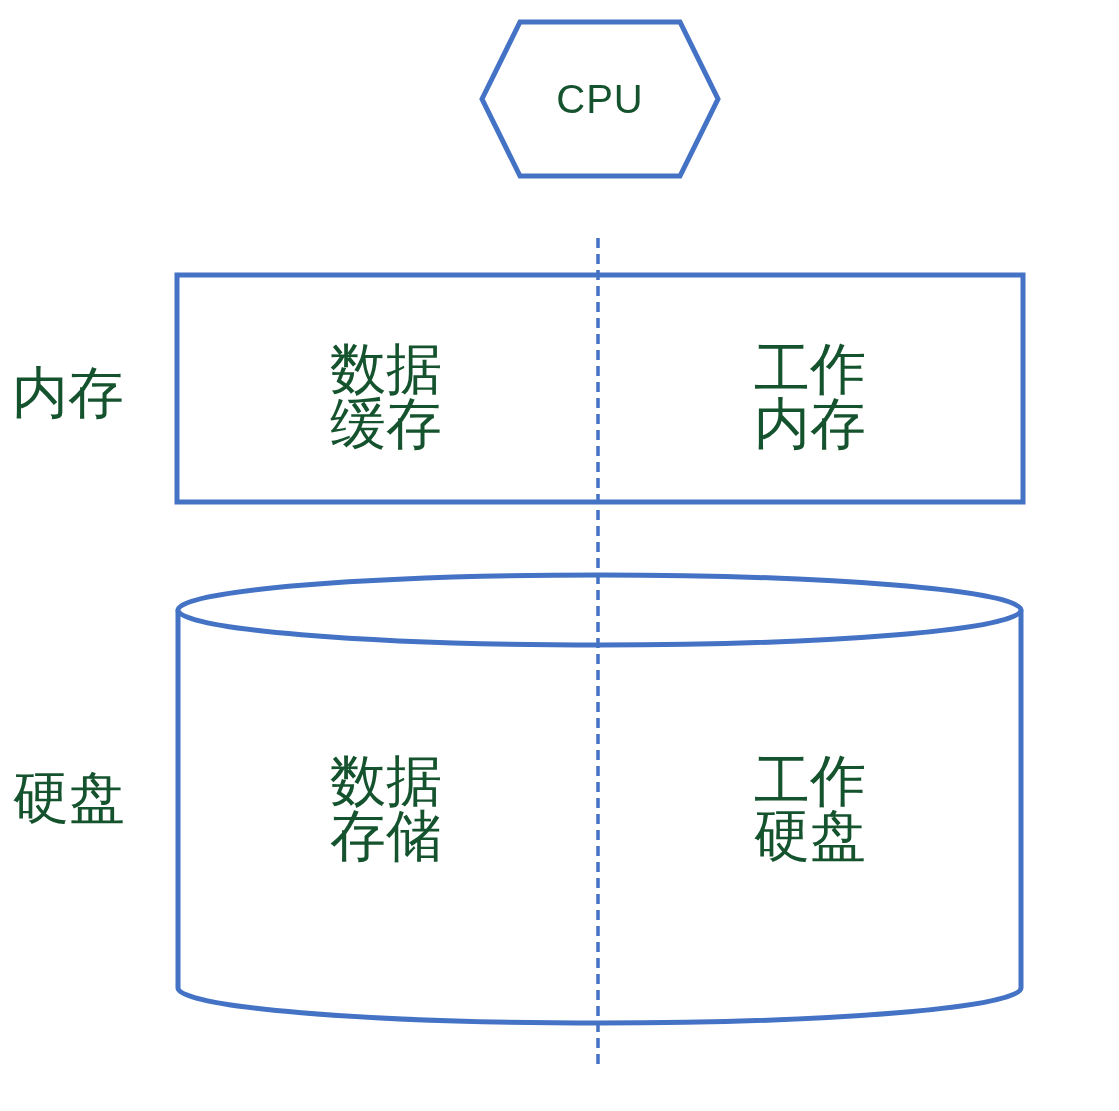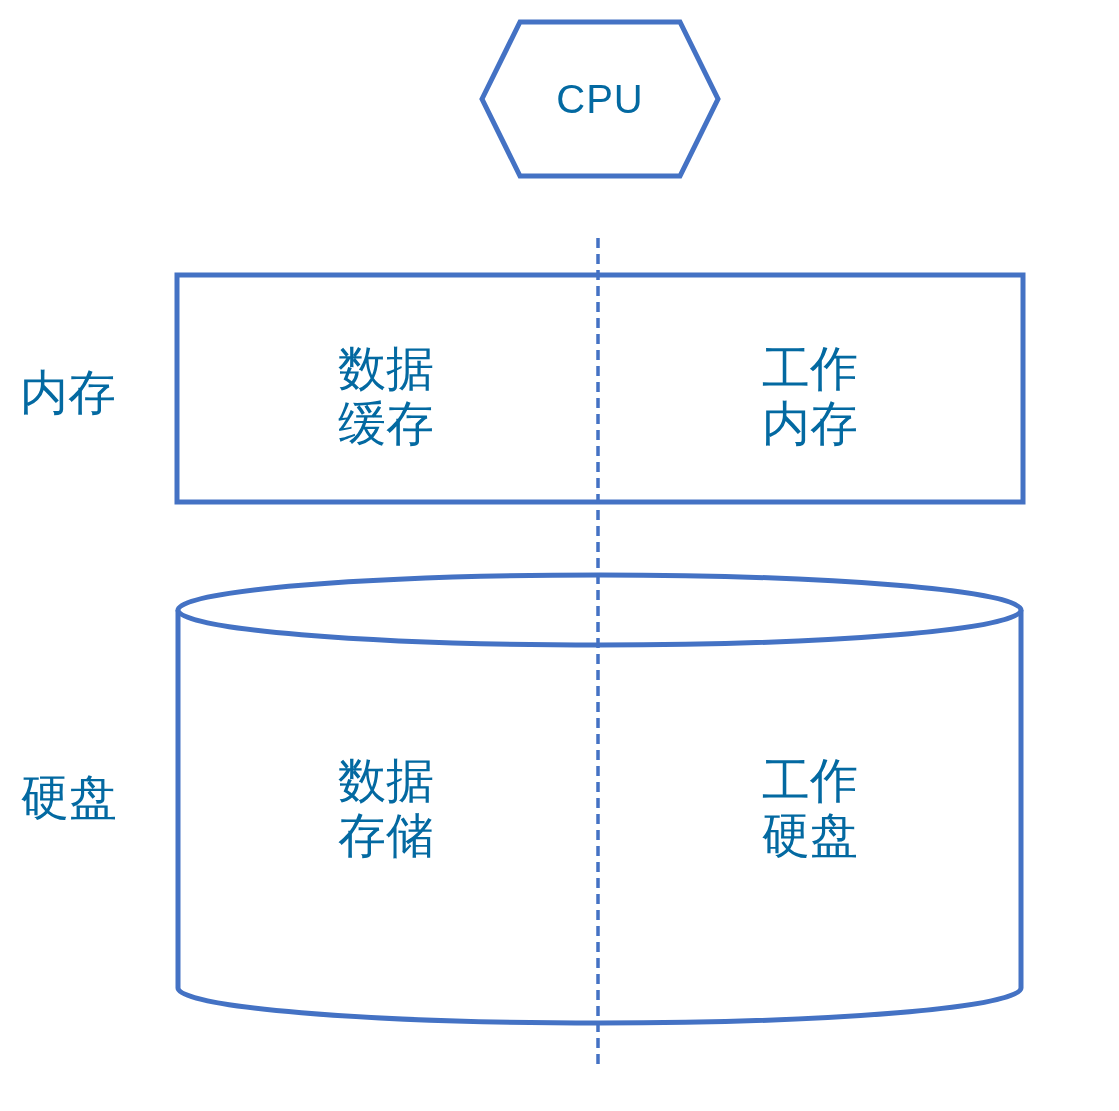--- a/index.html
+++ b/index.html
@@ -20,27 +20,27 @@
     left: 0;
     top: 0;
   }
   .shape-stroke {
     fill: #ffffff;
     stroke: #4472C4;
   }
   .label {
     position: absolute;
     transform: translate(-50%, -50%);
-    color: #0369a1;
+    color: #14532d;
     text-align: center;
     white-space: pre-line;
     user-select: none;
   }
   .label-zh {
-    font-size: 48px;
+    font-size: 56px;
     line-height: 55px;
   }
   .label-cpu {
     font-size: 40px;
     line-height: 44px;
     letter-spacing: 1px;
   }
   
   .pos-cpu        { left: 600px; top: 99px;  }
   .pos-mem-row    { left: 68px;  top: 392px; }

